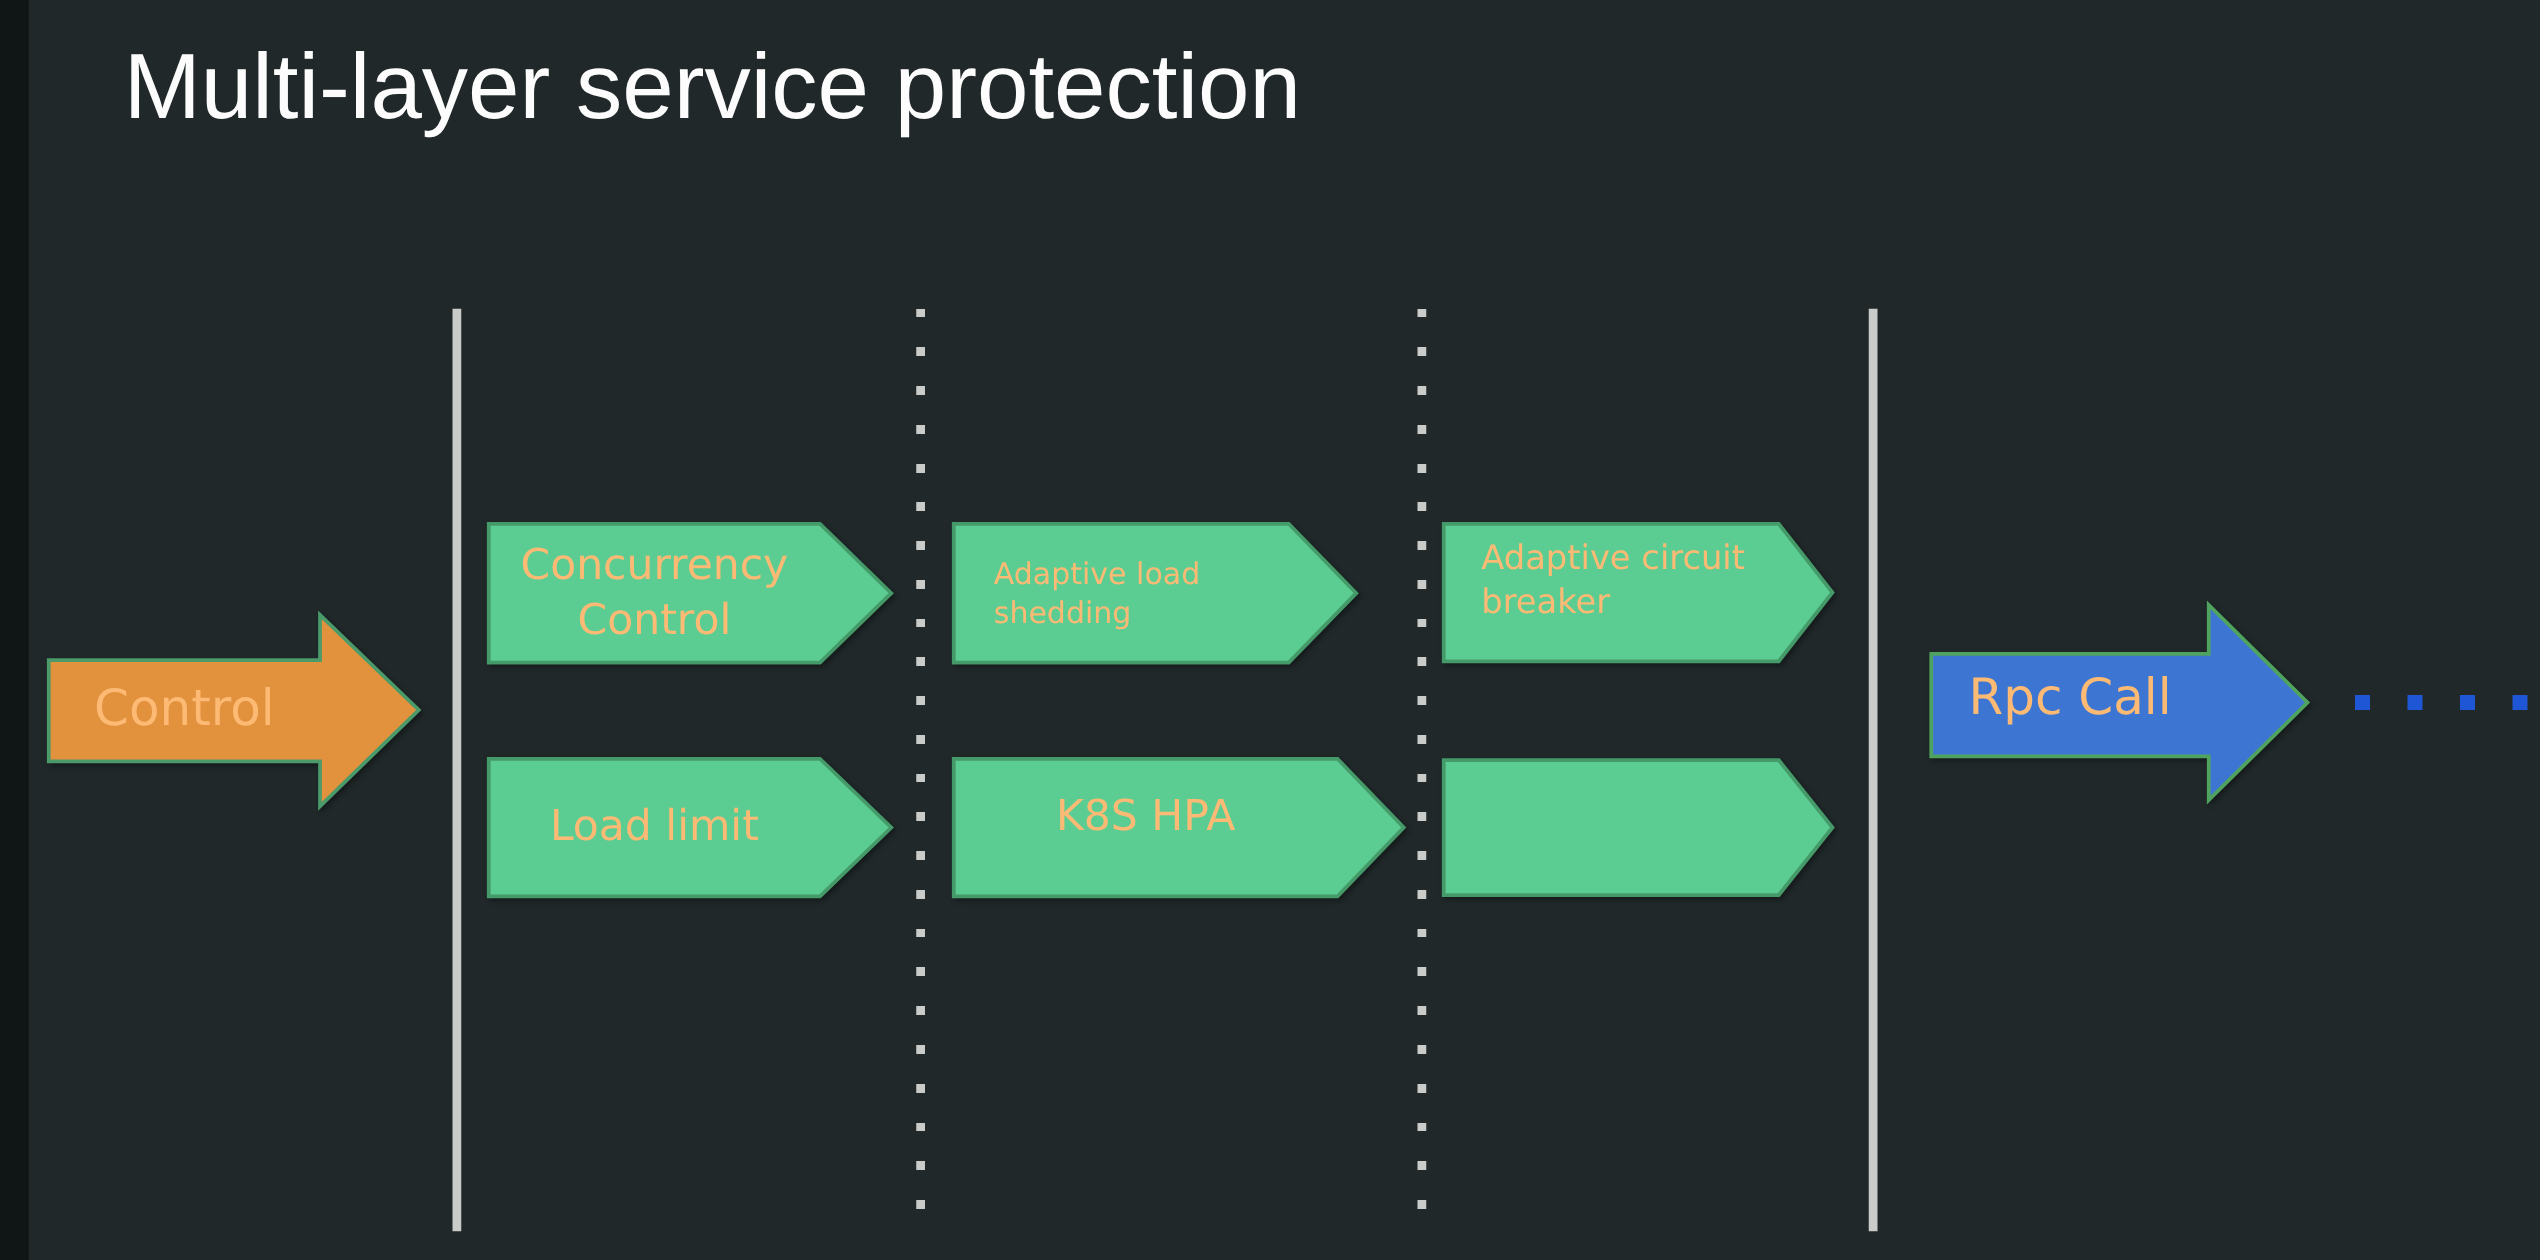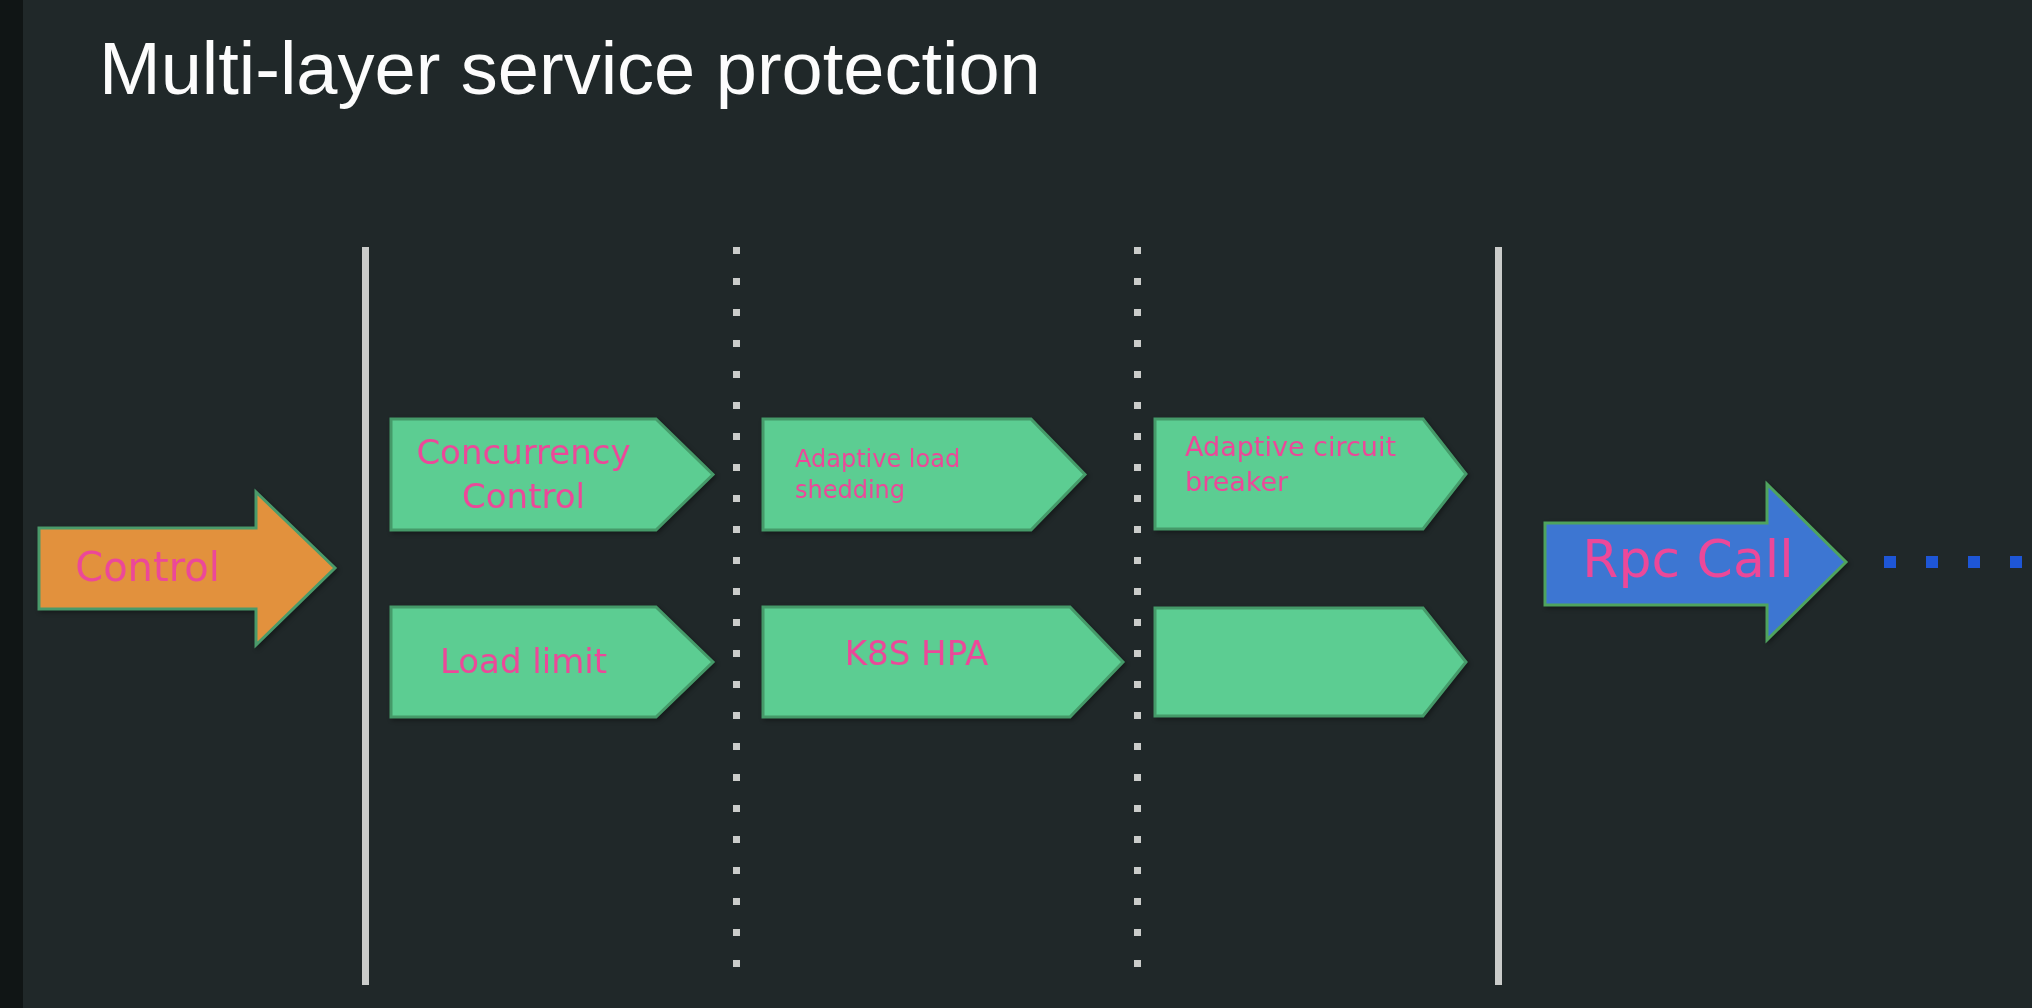--- a/index.html
+++ b/index.html
@@ -48,21 +48,21 @@
   }
   #vline-left  { left: 339px; }
   #vdots-1     { left: 710px; }
   #vdots-2     { left: 1111px; }
   #vline-right { left: 1472px; }
 
   .lbl {
     position: absolute;
     display: flex;
     align-items: center;
-    color: #ec4899;
+    color: #fdba74;
     line-height: 1.28;
   }
   .lbl.center { justify-content: center; text-align: center; }
   .lbl.left   { justify-content: flex-start; text-align: left; }
 
   
   #shape-concurrency-control { left: 368px; top: 419px; }
   #lbl-concurrency-control   { left: 368px; top: 419px; width: 265px; height: 111px; font-size: 34px; }
   #shape-rate-limit          { left: 368px; top: 607px; }
   #lbl-rate-limit            { left: 368px; top: 607px; width: 265px; height: 110px; font-size: 34px; }
@@ -72,21 +72,21 @@
   #lbl-k8s-hpa               { left: 740px; top: 599px; width: 307px; height: 110px; font-size: 34px; }
   #shape-adaptive-circuit-breaker { left: 1132px; top: 419px; }
   #lbl-adaptive-circuit-breaker   { left: 1162px; top: 419px; width: 250px; height: 92px; font-size: 27px; }
   #shape-load-balancing      { left: 1132px; top: 608px; }
   #lbl-load-balancing        { left: 1160px; top: 608px; width: 250px; height: 108px; font-size: 27px; }
 
   
   #requests-arrow { left: 16px;  top: 492px; }
   #lbl-requests   { left: 16px;  top: 528px; width: 217px; height: 80px; font-size: 40px; }
   #rpc-arrow      { left: 1522px; top: 484px; }
-  #lbl-rpc        { left: 1522px; top: 523px; width: 222px; height: 72px; font-size: 52px; padding-left: 32px; }
+  #lbl-rpc        { left: 1522px; top: 523px; width: 222px; height: 72px; font-size: 40px; }
 
   .trail-dots {
     position: absolute;
     left: 1861px;
     top: 556px;
     display: flex;
     gap: 30px;
   }
   .trail-dots span {
     width: 12px;

